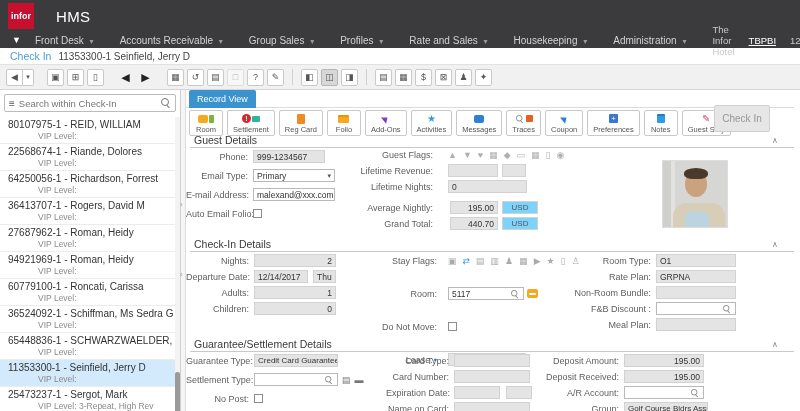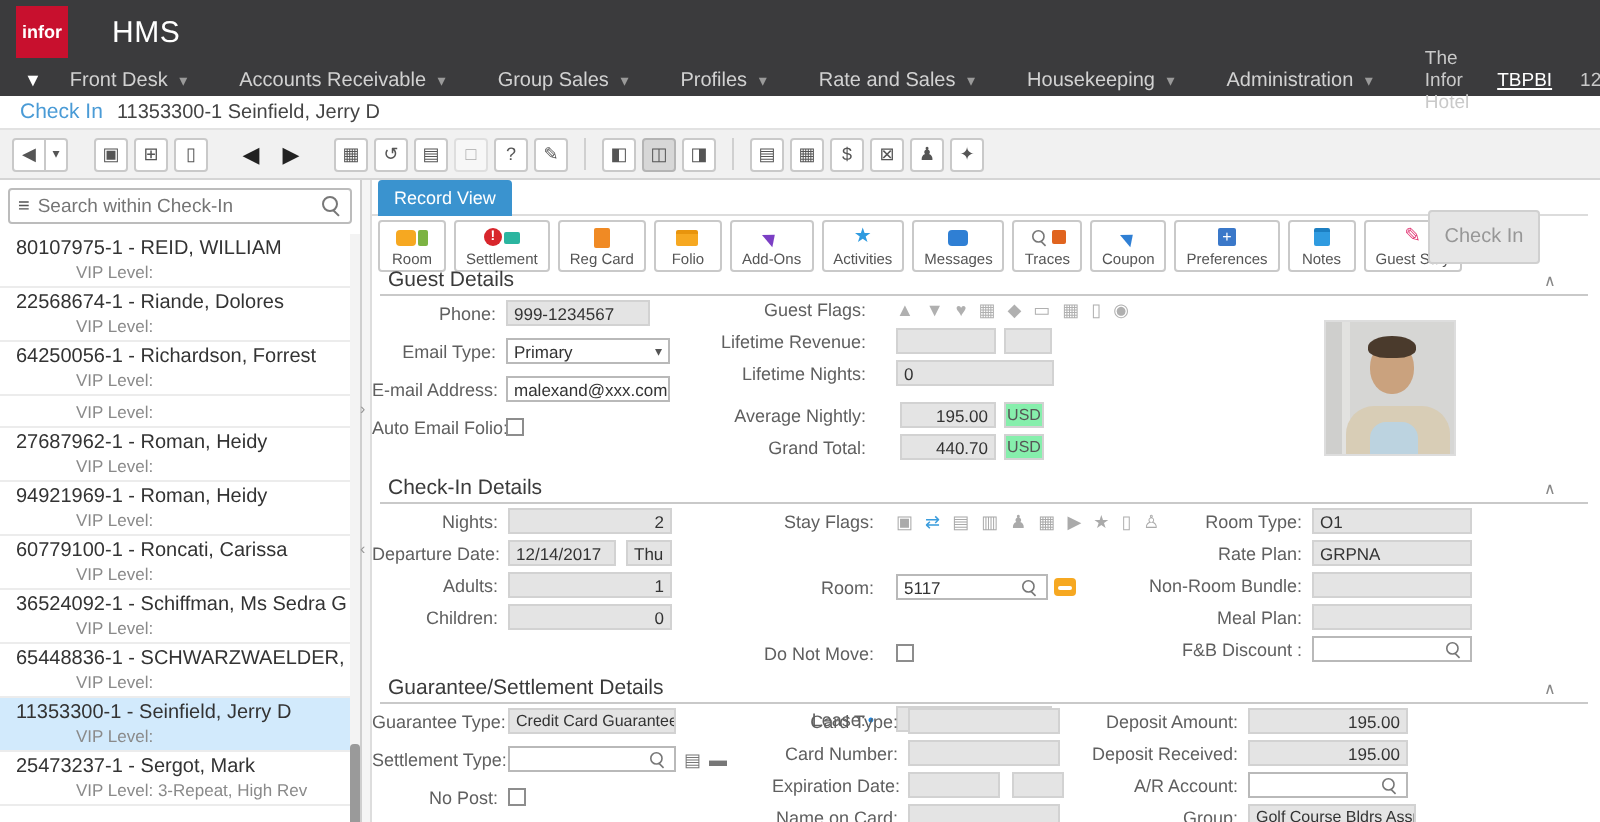--- a/index.html
+++ b/index.html
@@ -91,21 +91,21 @@
   .fld { height:13px; border:1px solid #d2d2d2; background:#e4e4e4; font-size:8.5px; color:#333;
          padding:1px 3px; overflow:hidden; white-space:nowrap; flex:none; }
   .fld.wht { background:#fff; border-color:#b9b9b9; display:flex; align-items:center; }
   .fld.num { text-align:right; }
   .fld .flex { flex:1; }
   .drop { display:flex; align-items:center; }
   .drop .car { margin-left:auto; font-size:7px; color:#555; }
   .cbx { width:9px; height:9px; border:1px solid #8d8d8d; background:#fff; display:inline-block; cursor:pointer; }
   .flagrow { display:flex; gap:6px; align-items:center; height:13px; }
   .flag { font-size:9px; color:#aaa; line-height:10px; } .gap2 { height:2px; flex:none; }
-  .usd { width:20px; height:13px; border:1px solid #d2d2d2; background:#86efac; font-size:8px; color:#555;
+  .usd { width:36px; height:13px; border:1px solid #d2d2d2; background:#7dd3fc; font-size:8px; color:#555;
          display:flex; align-items:center; justify-content:center; margin-left:4px; flex:none; }
   .bed { width:11px; height:9px; background:#f6a821; border-radius:2px; margin-left:3px; flex:none; position:relative; }
   .bed::after { content:""; position:absolute; left:2px; top:4px; width:7px; height:2px; background:#fff; border-radius:1px; }
   .req { color:#1e88e5; font-size:9px; margin-left:1px; }
   .sideic { font-size:9px; color:#777; margin-left:4px; }
 
   
   .photo { position:absolute; left:476px; top:70px; width:66px; height:68px; border:1px solid #ddd;
            background:linear-gradient(90deg,#cfcfcd 0 8px,#e2e2e0 8px 12px,#d6d6d4 12px 100%); overflow:hidden; }
   .ph-card { position:absolute; left:10px; bottom:-4px; width:52px; height:28px; background:#d8cdb6; border-radius:14px 14px 0 0; }
@@ -182,20 +182,21 @@
         </div>
         <div class="litem">
           <div class="l1">22568674-1 - Riande, Dolores</div>
           <div class="l2">VIP Level:</div>
         </div>
         <div class="litem">
           <div class="l1">64250056-1 - Richardson, Forrest</div>
           <div class="l2">VIP Level:</div>
         </div>
         <div class="litem">
+          <div class="l1">36413707-1 - Rogers, David M</div>
           <div class="l2">VIP Level:</div>
         </div>
         <div class="litem">
           <div class="l1">27687962-1 - Roman, Heidy</div>
           <div class="l2">VIP Level:</div>
         </div>
         <div class="litem">
           <div class="l1">94921969-1 - Roman, Heidy</div>
           <div class="l2">VIP Level:</div>
         </div>
@@ -446,30 +447,30 @@
         </div>
       <div class="frow">
           <span class="lbl" style="width:90px">Rate Plan:</span>
         <span class="fld" style="width:80px">GRPNA</span>
         </div>
       <div class="frow">
           <span class="lbl" style="width:90px">Non-Room Bundle:</span>
         <span class="fld" style="width:80px"></span>
         </div>
       <div class="frow">
-          <span class="lbl" style="width:90px">Meal Plan:</span>
-        <span class="fld" style="width:80px"></span>
-        </div>
-      <div class="frow">
           <span class="lbl" style="width:90px">F&amp;B Discount :</span>
         <span class="fld wht" style="width:80px">
             <span class="flex"></span>
             <span class="mag sm"></span>
           </span>
         </div>
+      <div class="frow">
+          <span class="lbl" style="width:90px">Meal Plan:</span>
+        <span class="fld" style="width:80px"></span>
+        </div>
     </div>
 
     <div class="sectitle" style="left:8px;top:248px">Guarantee/Settlement Details</div>
     <div class="sechr" style="top:261px"></div>
     <div class="chev" style="left:586px;top:250px">∧</div>
 
     <div class="col" style="left:0;top:264px;gap:6px">
       <div class="frow">
           <span class="lbl" style="width:68px">Guarantee Type:</span>
         <span class="fld" style="width:84px;font-size:8px">Credit Card Guarantee</span>

